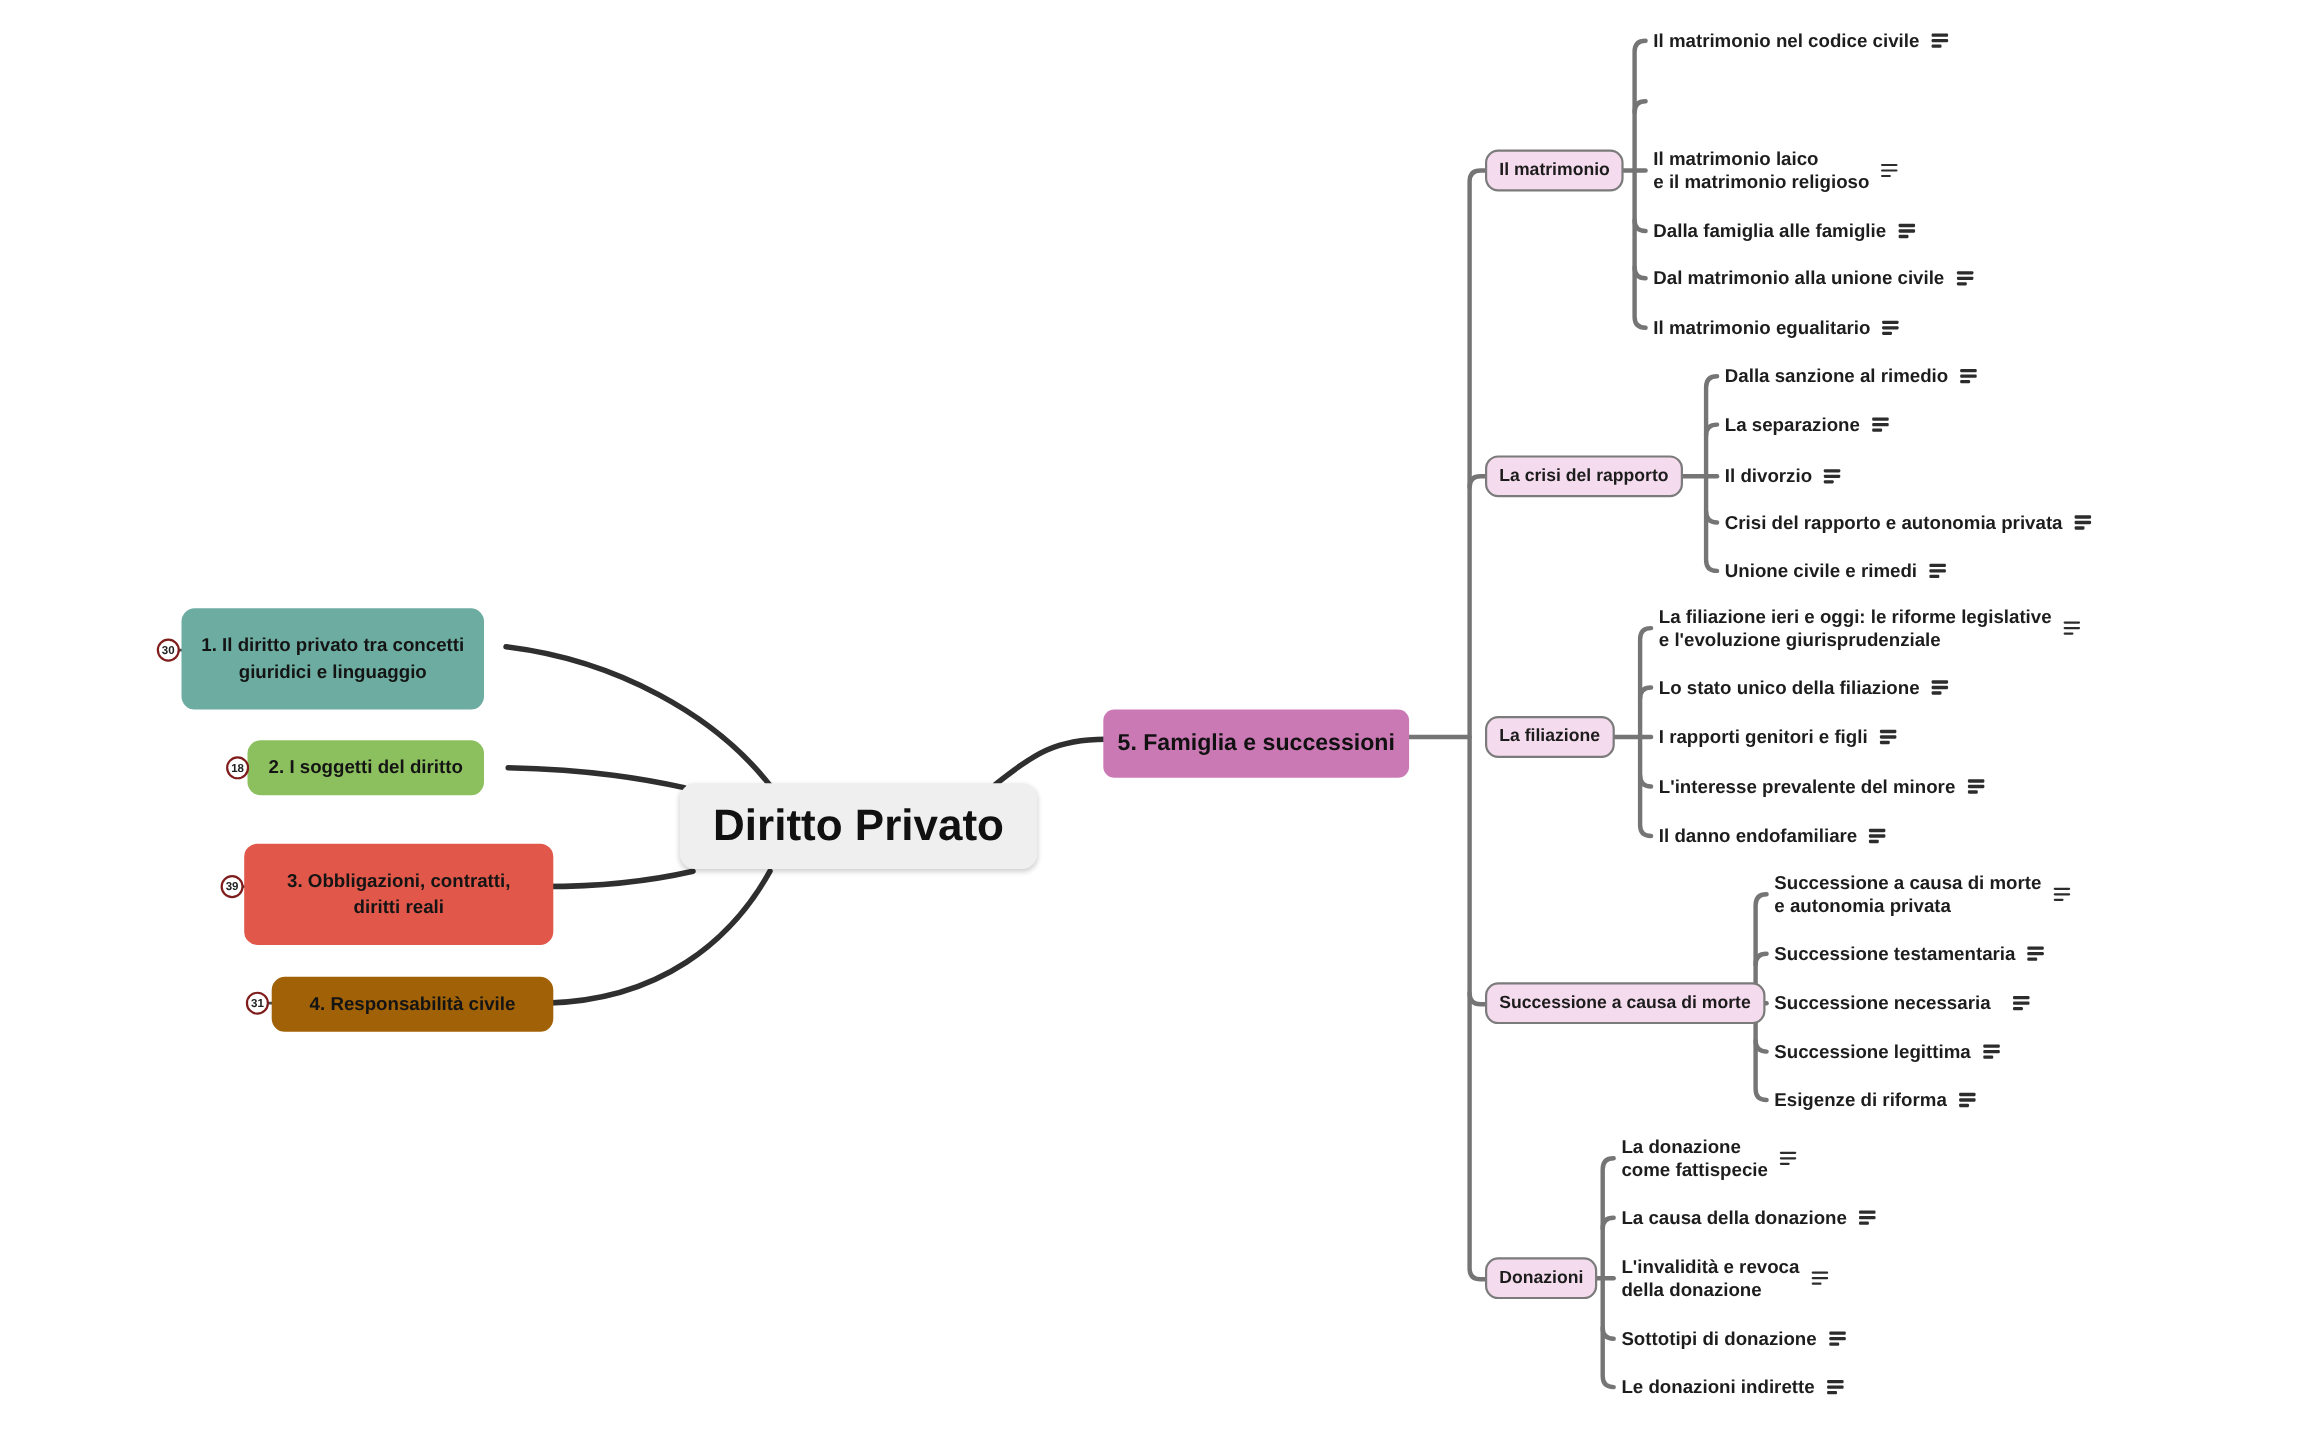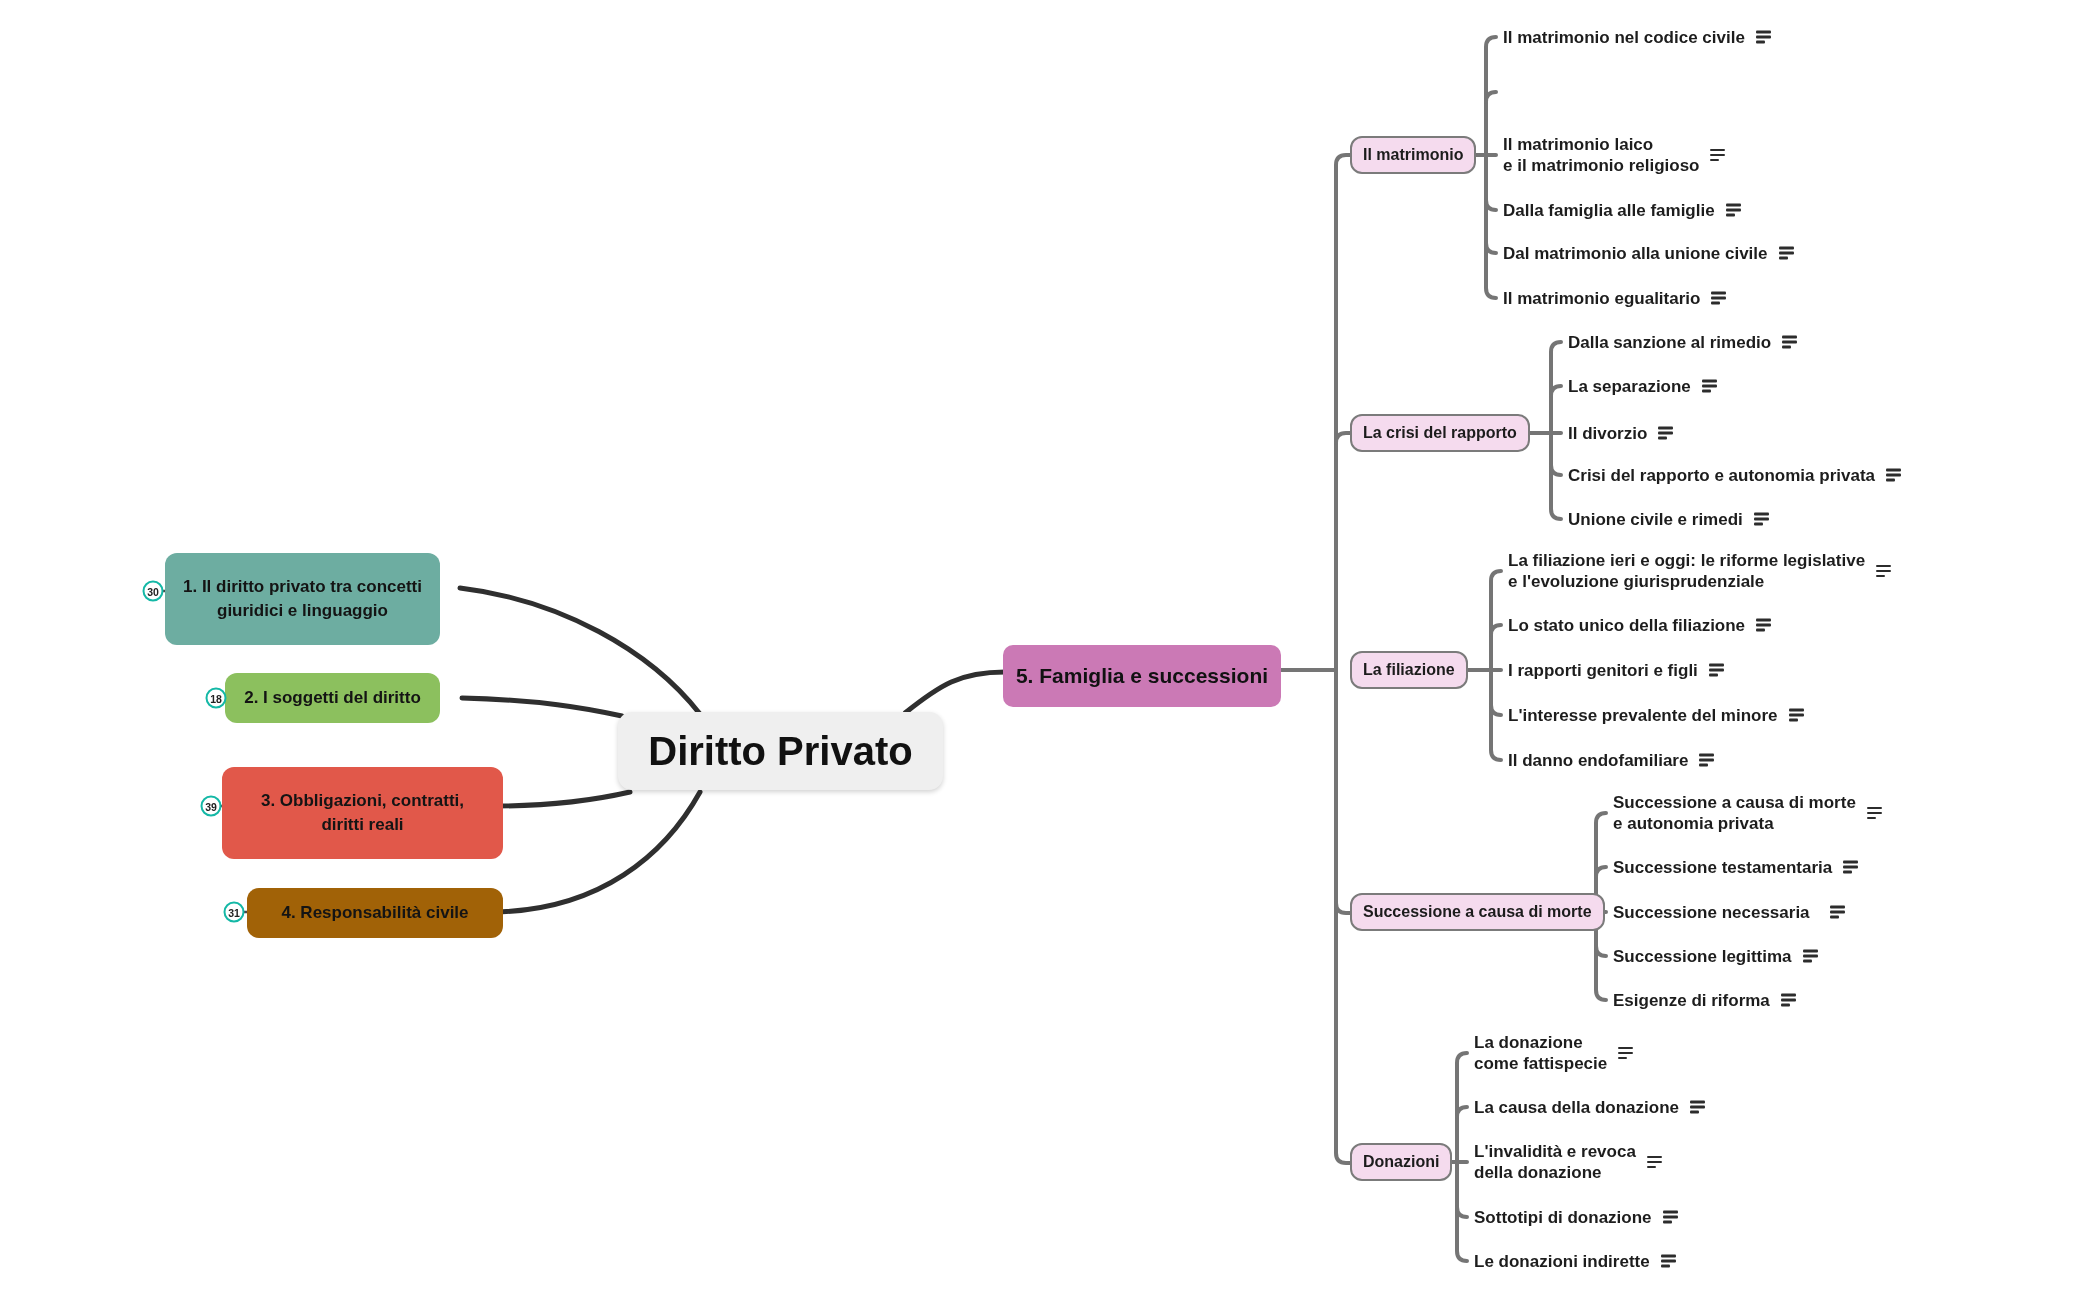--- a/index.html
+++ b/index.html
@@ -32,21 +32,21 @@
   .leaf{position:absolute;z-index:2;display:flex;align-items:center;gap:11px;
         transform:translateY(-50%);}
   .leaf .lt{font-size:17px;font-weight:bold;color:#1d1d1d;line-height:21px;white-space:pre-line;}
   .ni{display:flex;flex-direction:column;gap:2.5px;width:15px;flex:0 0 auto;}
   .ni i{display:block;height:2.5px;background:#2c2c2c;border-radius:1px;}
   .ni i:nth-child(1){width:15px;}
   .ni i:nth-child(2){width:15px;}
   .ni i:nth-child(3){width:9px;}
 
   .badge{position:absolute;z-index:3;width:21px;height:21px;background:#fff;
-         border:2px solid #14b8a6;border-radius:50%;box-sizing:border-box;
+         border:2px solid #7f1d1d;border-radius:50%;box-sizing:border-box;
          display:flex;align-items:center;justify-content:center;
          font-size:10.5px;font-weight:bold;color:#222;transform:translate(-50%,-50%);}
 </style>
 </head>
 <body>
 
 <div class="canvas">
 
   <svg class="wires" width="2100" height="1299" viewBox="0 0 2100 1299">
 

